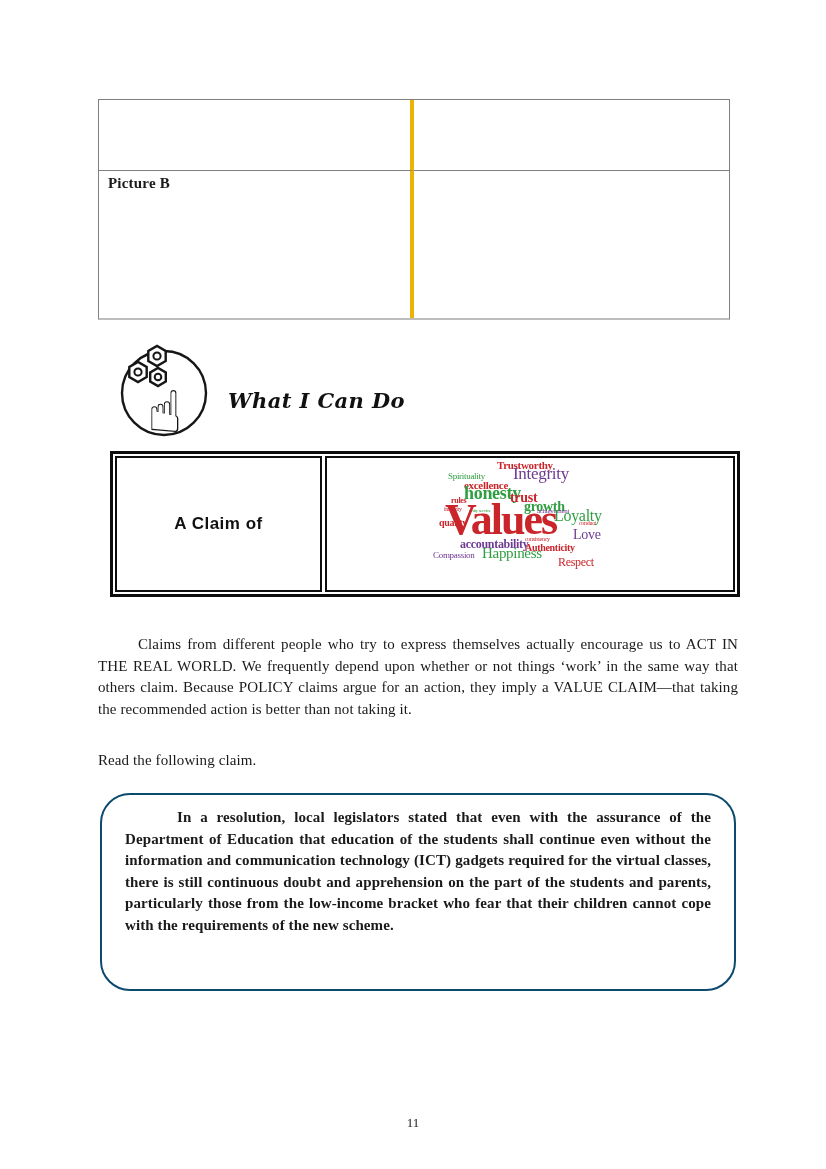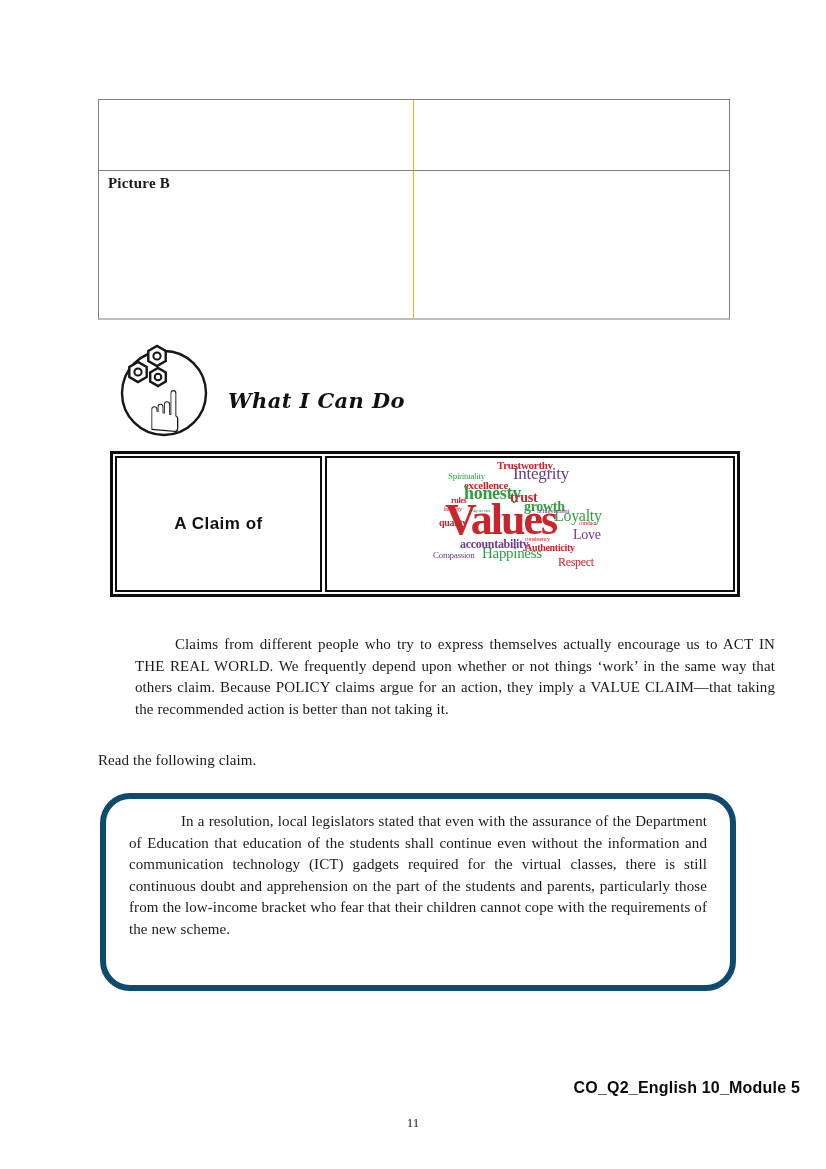--- a/index.html
+++ b/index.html
@@ -16,21 +16,21 @@
   
   .pic-table{
     position:absolute;left:98px;top:99px;
     width:630px;height:218px;
     display:grid;
     grid-template-columns:315px 1fr;
     grid-template-rows:71px 1fr;
     border:1px solid #7f7f7f;
     border-bottom:2px solid #bdbdbd;
   }
-  .pic-table .cell{border-right:1px solid #eab308;border-bottom:1px solid #7f7f7f;}
+  .pic-table .cell{border-right:4px solid #eab308;border-bottom:1px solid #7f7f7f;}
   .pic-table .cell:nth-child(2n){border-right:none;}
   .pic-table .cell:nth-child(n+3){border-bottom:none;}
   .pic-cell-label{
     font-weight:bold;font-size:15px;
     padding:4px 0 0 9px;
     letter-spacing:.2px;
   }
 
   
   .section-header{position:absolute;left:117px;top:344px;width:560px;height:95px;}
@@ -75,34 +75,34 @@
     line-height:1;white-space:nowrap;
     letter-spacing:-.3px;
   }
 
   
   .body-paragraph{
     position:absolute;left:98px;top:634px;width:640px;
     font-size:15px;line-height:21.5px;
     text-align:justify;text-indent:40px;
     letter-spacing:.1px;
-    margin-left:37px;
   }
   .read-prompt{
     position:absolute;left:98px;top:752px;
     font-size:15px;letter-spacing:.1px;font-family:Liberation Serif, serif;
   }
 
   
   .resolution-box{
     position:absolute;left:100px;top:793px;
     width:636px;height:198px;
-    border:6px solid #0c4a6e;
+    border:2px solid #0c4a6e;
     border-radius:30px;
     box-sizing:border-box;
+    font-weight:bold;
   }
   .resolution-text{
     margin:12px 23px 0 23px;
     font-size:15px;line-height:21.5px;
     text-align:justify;text-indent:52px;
     letter-spacing:.1px;
   }
 
   
   .page-number{
@@ -187,16 +187,15 @@
 
   <div class="body-paragraph">Claims from different people who try to express themselves actually encourage us to ACT IN THE REAL WORLD. We frequently depend upon whether or not things ‘work’ in the same way that others claim. Because POLICY claims argue for an action, they imply a VALUE CLAIM—that taking the recommended action is better than not taking it.</div>
 
   <div class="read-prompt">Read the following claim.</div>
 
   <div class="resolution-box">
     <div class="resolution-text">In a resolution, local legislators stated that even with the assurance of the Department of Education that education of the students shall continue even without the information and communication technology (ICT) gadgets required for the virtual classes, there is still continuous doubt and apprehension on the part of the students and parents, particularly those from the low-income bracket who fear that their children cannot cope with the requirements of the new scheme.</div>
   </div>
 
   <div class="page-number">11</div>
-  <div class="module-code">CO_Q2_English 10_Module 5</div>
   <div class="watermark">www.modyul.online</div>
 
 </div>
 
 </body></html>

